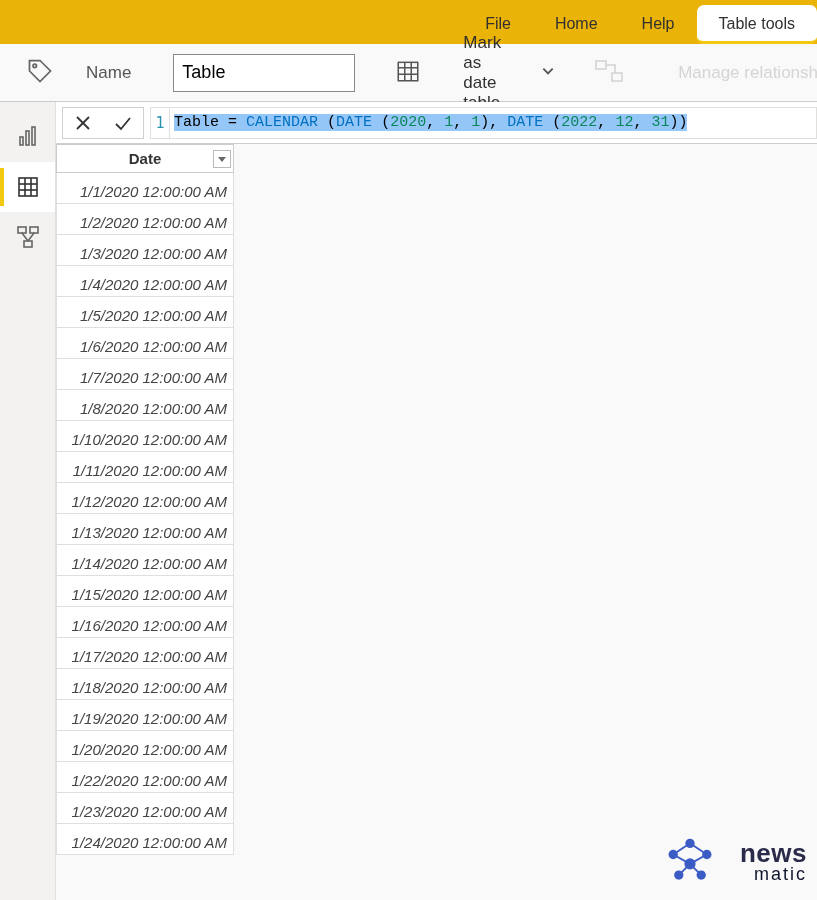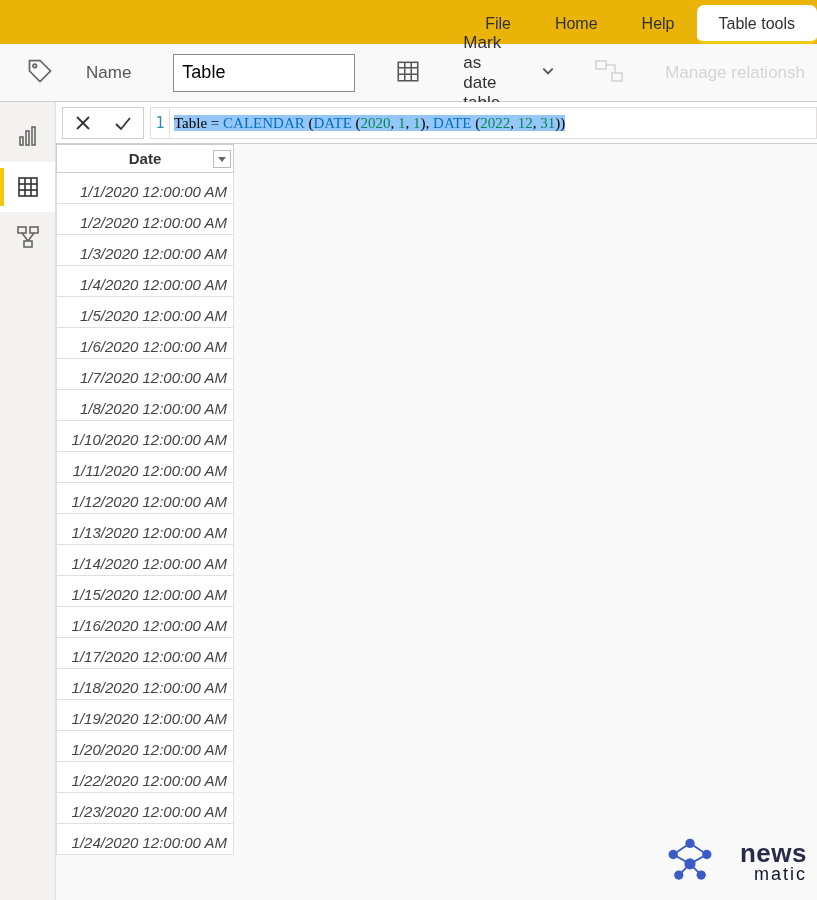--- a/index.html
+++ b/index.html
@@ -75,21 +75,21 @@
   .date-table-icon svg { width: 26px; height: 26px; }
   .mark-date-label {
     font-size: 17px;
     margin: 0 8px 0 10px;
   }
   .chevron svg { width: 14px; height: 14px; }
   .relationship-icon svg { width: 28px; height: 22px; }
   .manage-rel {
     font-size: 17px;
     color: #b8b6b4;
-    margin-left: 10px;
+    margin-left: 23px;
     white-space: nowrap;
   }
 
   
   .main {
     display: flex;
     height: calc(900px - 44px - 58px);
   }
 
   
@@ -160,21 +160,21 @@
     font-family: Consolas, monospace;
     font-size: 15px;
     margin-left: 6px;
     background: #fff;
     border: 1px solid #e1dfdd;
     height: 32px;
     line-height: 30px;
   }
   .formula-text {
     flex: 1;
-    font-family: Liberation Serif, serif;
+    font-family: Liberation Mono, monospace;
     font-size: 15px;
     height: 32px;
     line-height: 30px;
     border: 1px solid #e1dfdd;
     border-left: none;
     padding-left: 4px;
     white-space: pre;
     overflow: hidden;
   }
   .formula-text .sel {

